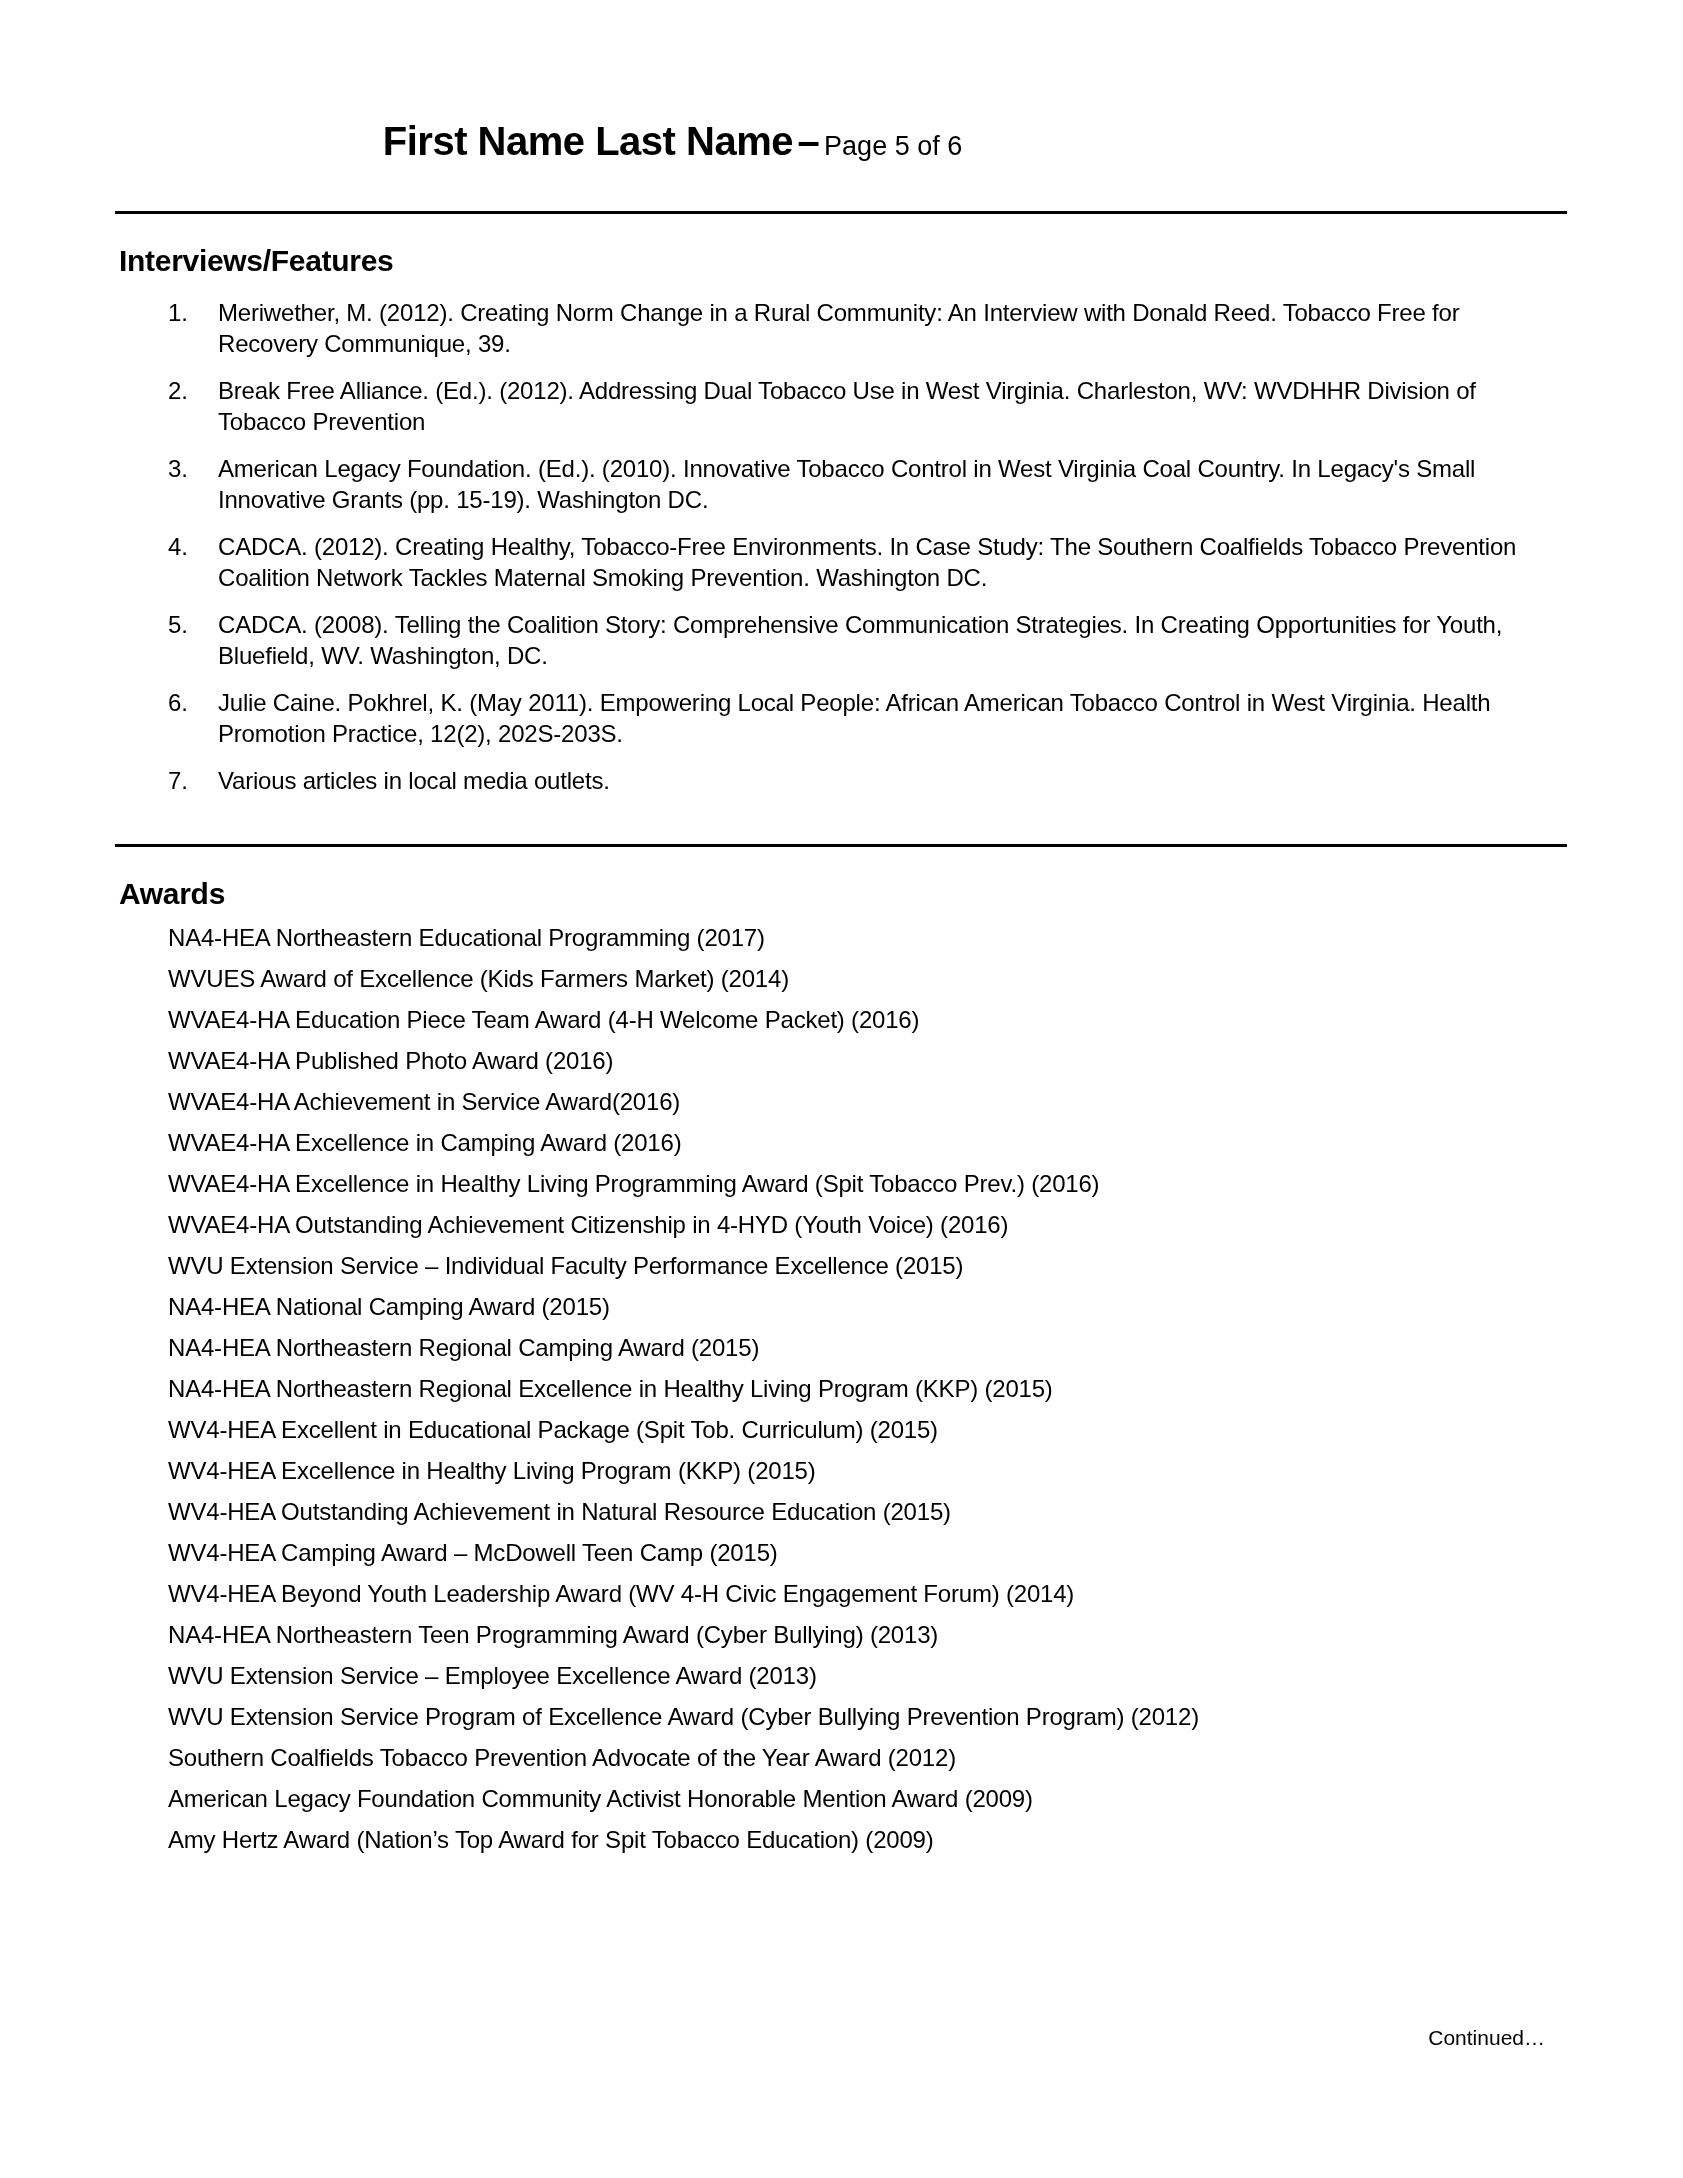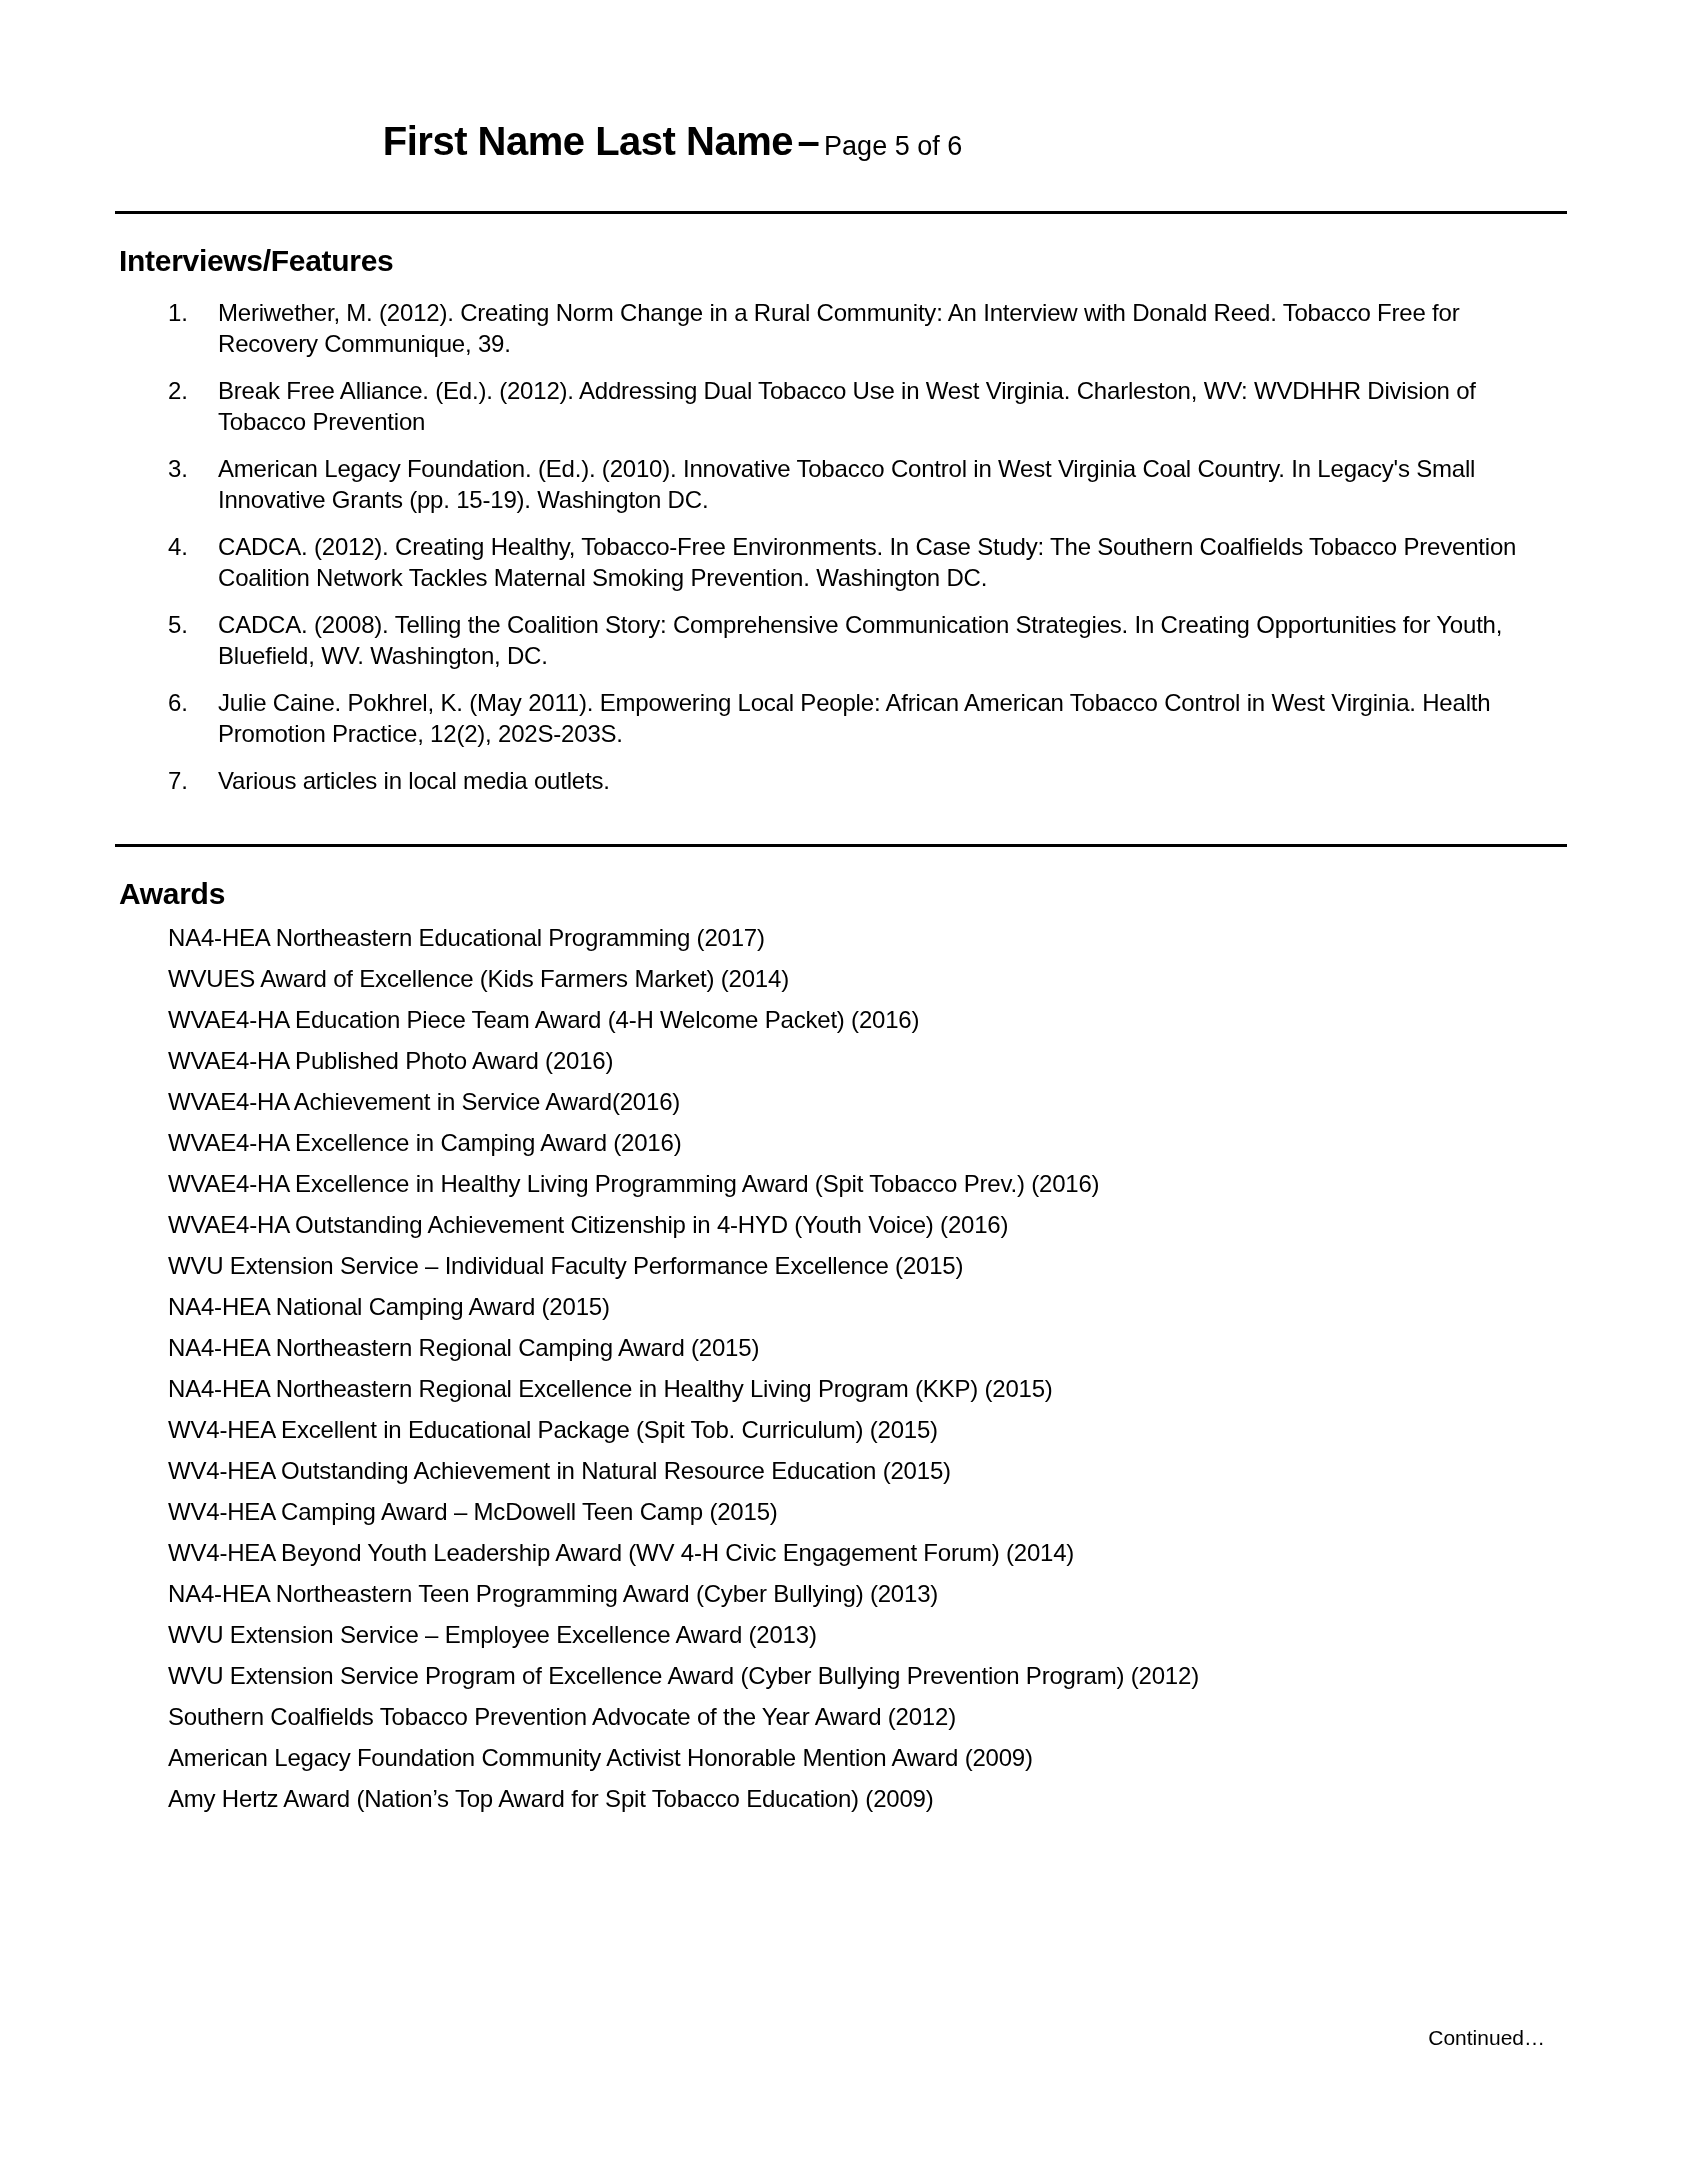--- a/index.html
+++ b/index.html
@@ -59,20 +59,21 @@
     <li>WVAE4-HA Published Photo Award (2016)</li>
     <li>WVAE4-HA Achievement in Service Award(2016)</li>
     <li>WVAE4-HA Excellence in Camping Award (2016)</li>
     <li>WVAE4-HA Excellence in Healthy Living Programming Award (Spit Tobacco Prev.) (2016)</li>
     <li>WVAE4-HA Outstanding Achievement Citizenship in 4-HYD (Youth Voice) (2016)</li>
     <li>WVU Extension Service – Individual Faculty Performance Excellence (2015)</li>
     <li>NA4-HEA National Camping Award (2015)</li>
     <li>NA4-HEA Northeastern Regional Camping Award (2015)</li>
     <li>NA4-HEA Northeastern Regional Excellence in Healthy Living Program (KKP) (2015)</li>
     <li>WV4-HEA Excellent in Educational Package (Spit Tob. Curriculum) (2015)</li>
+    <li>WV4-HEA Excellence in Healthy Living Program (KKP) (2015)</li>
     <li>WV4-HEA Outstanding Achievement in Natural Resource Education (2015)</li>
     <li>WV4-HEA Camping Award – McDowell Teen Camp (2015)</li>
     <li>WV4-HEA Beyond Youth Leadership Award (WV 4-H Civic Engagement Forum) (2014)</li>
     <li>NA4-HEA Northeastern Teen Programming Award (Cyber Bullying) (2013)</li>
     <li>WVU Extension Service – Employee Excellence Award (2013)</li>
     <li>WVU Extension Service Program of Excellence Award (Cyber Bullying Prevention Program) (2012)</li>
     <li>Southern Coalfields Tobacco Prevention Advocate of the Year Award (2012)</li>
     <li>American Legacy Foundation Community Activist Honorable Mention Award (2009)</li>
     <li>Amy Hertz Award (Nation’s Top Award for Spit Tobacco Education) (2009)</li>
   </ul>

